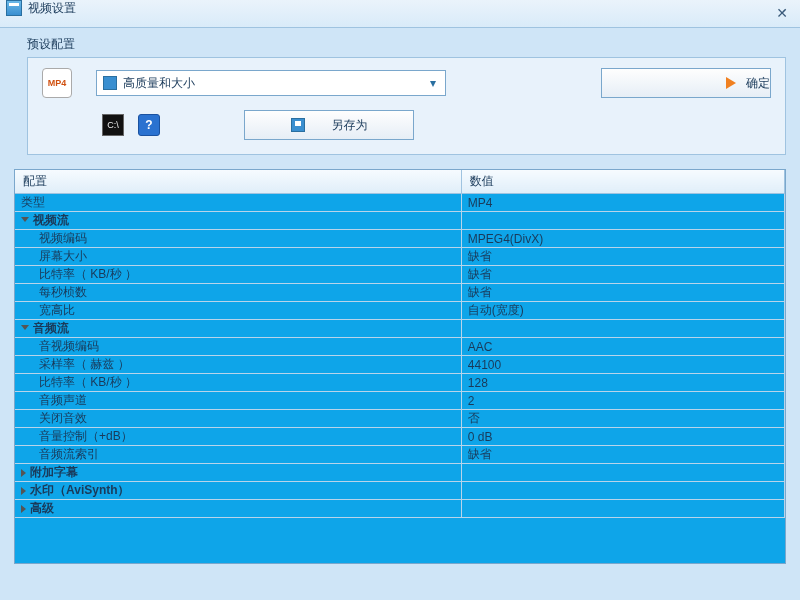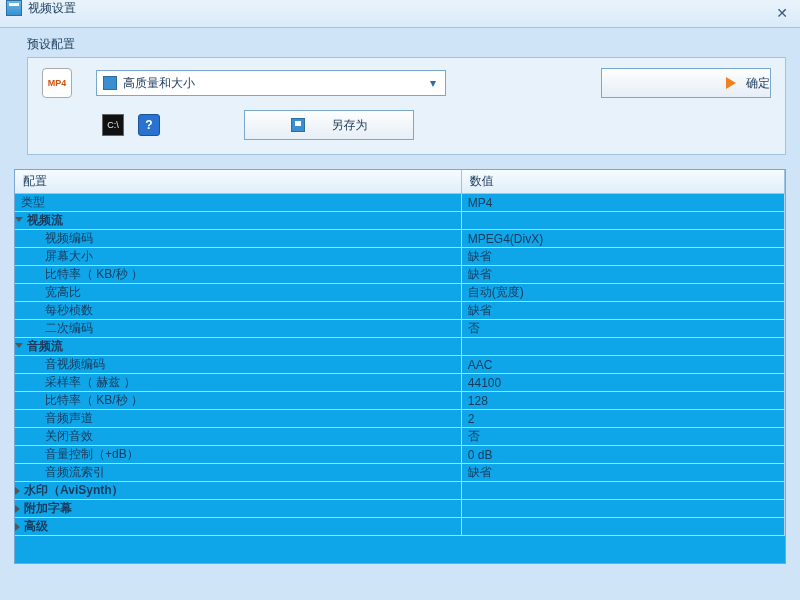--- a/index.html
+++ b/index.html
@@ -139,22 +139,22 @@
   text-align: left; padding: 3px 8px;
   color: #1a3a5a; font-weight: normal;
 }
 td {
   border-bottom: 1px solid #b8d4ea;
   border-right: 1px solid #b8d4ea;
   padding: 0px 6px; height: 17px;
   color: #1a3a5a;
   overflow: hidden; white-space: nowrap;
 }
-td.cfg { padding-left: 30px; }
-td.sec { padding-left: 0; font-weight: bold; }
+td.cfg { padding-left: 24px; }
+td.sec { padding-left: 6px; font-weight: bold; }
 .tri {
   display: inline-block; width: 0; height: 0;
   border-top: 4px solid transparent;
   border-bottom: 4px solid transparent;
   border-left: 5px solid #555;
   margin-right: 4px; vertical-align: middle;
 }
 .tri.open {
   border-left: 4px solid transparent;
   border-right: 4px solid transparent;
@@ -230,32 +230,28 @@
         </tr>
         <tr>
           <td class="cfg">屏幕大小</td>
           <td>缺省</td>
         </tr>
         <tr>
           <td class="cfg">比特率（ KB/秒 ）</td>
           <td>缺省</td>
         </tr>
         <tr>
+          <td class="cfg">每秒桢数</td>
+          <td>缺省</td>
+        </tr>
+        <tr>
           <td class="cfg">宽高比</td>
           <td>自动(宽度)</td>
         </tr>
         <tr>
-          <td class="cfg">每秒桢数</td>
-          <td>缺省</td>
-        </tr>
-        <tr>
-          <td class="cfg">二次编码</td>
-          <td>否</td>
-        </tr>
-        <tr>
           <td class="sec"><span class="tri open"></span><span>音频流</span></td>
           <td></td>
         </tr>
         <tr>
           <td class="cfg">音视频编码</td>
           <td>AAC</td>
         </tr>
         <tr>
           <td class="cfg">采样率（ 赫兹 ）</td>
           <td>44100</td>
@@ -274,25 +270,25 @@
         </tr>
         <tr>
           <td class="cfg">音量控制（+dB）</td>
           <td>0 dB</td>
         </tr>
         <tr>
           <td class="cfg">音频流索引</td>
           <td>缺省</td>
         </tr>
         <tr>
+          <td class="sec"><span class="tri"></span><span>附加字幕</span></td>
+          <td></td>
+        </tr>
+        <tr>
           <td class="sec"><span class="tri"></span><span>水印（AviSynth）</span></td>
-          <td></td>
-        </tr>
-        <tr>
-          <td class="sec"><span class="tri"></span><span>附加字幕</span></td>
           <td></td>
         </tr>
         <tr>
           <td class="sec"><span class="tri"></span><span>高级</span></td>
           <td></td>
         </tr>
       </tbody>
   </table>
 </div>
 

